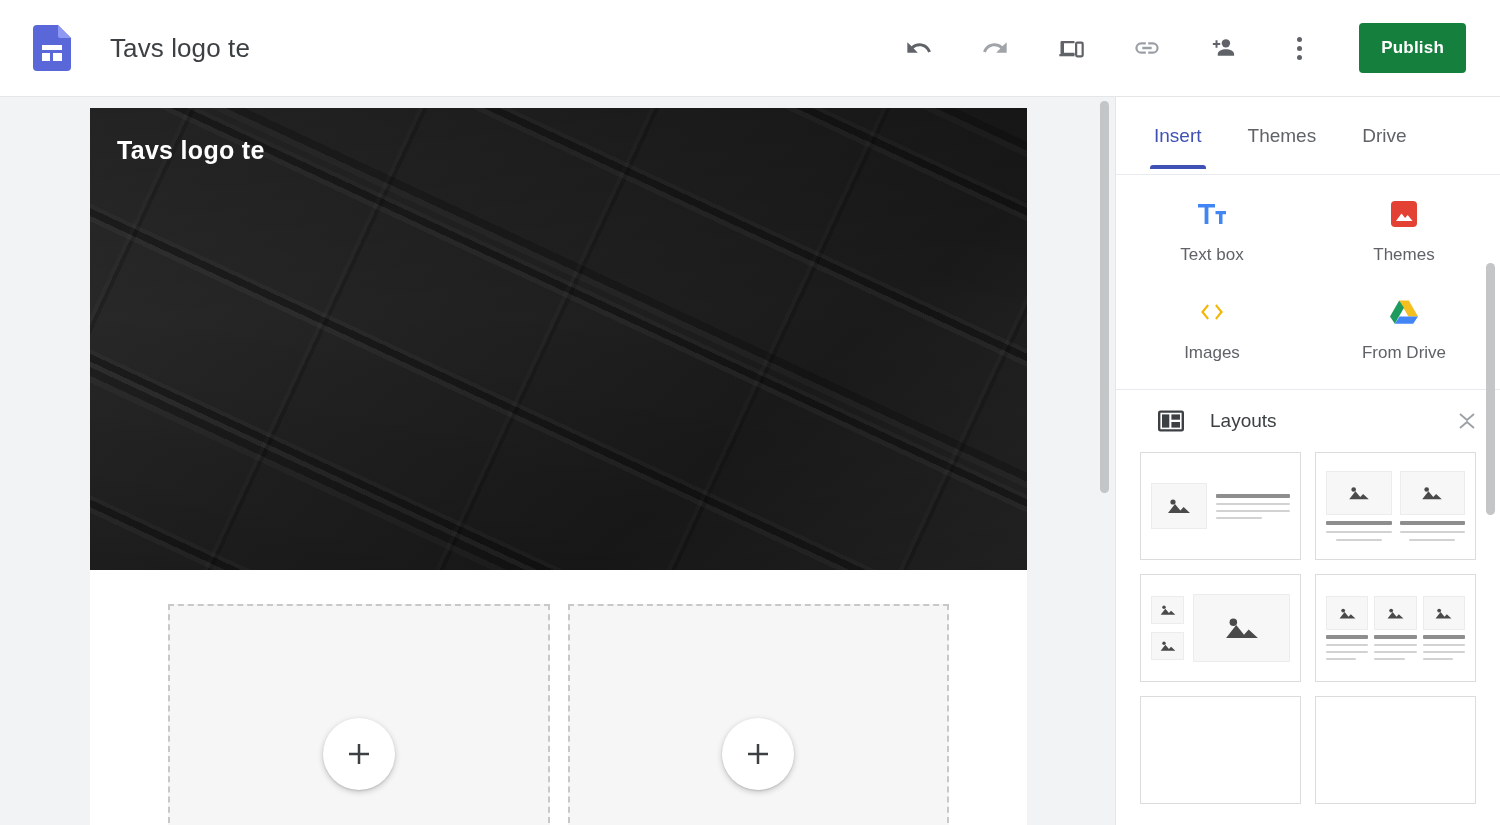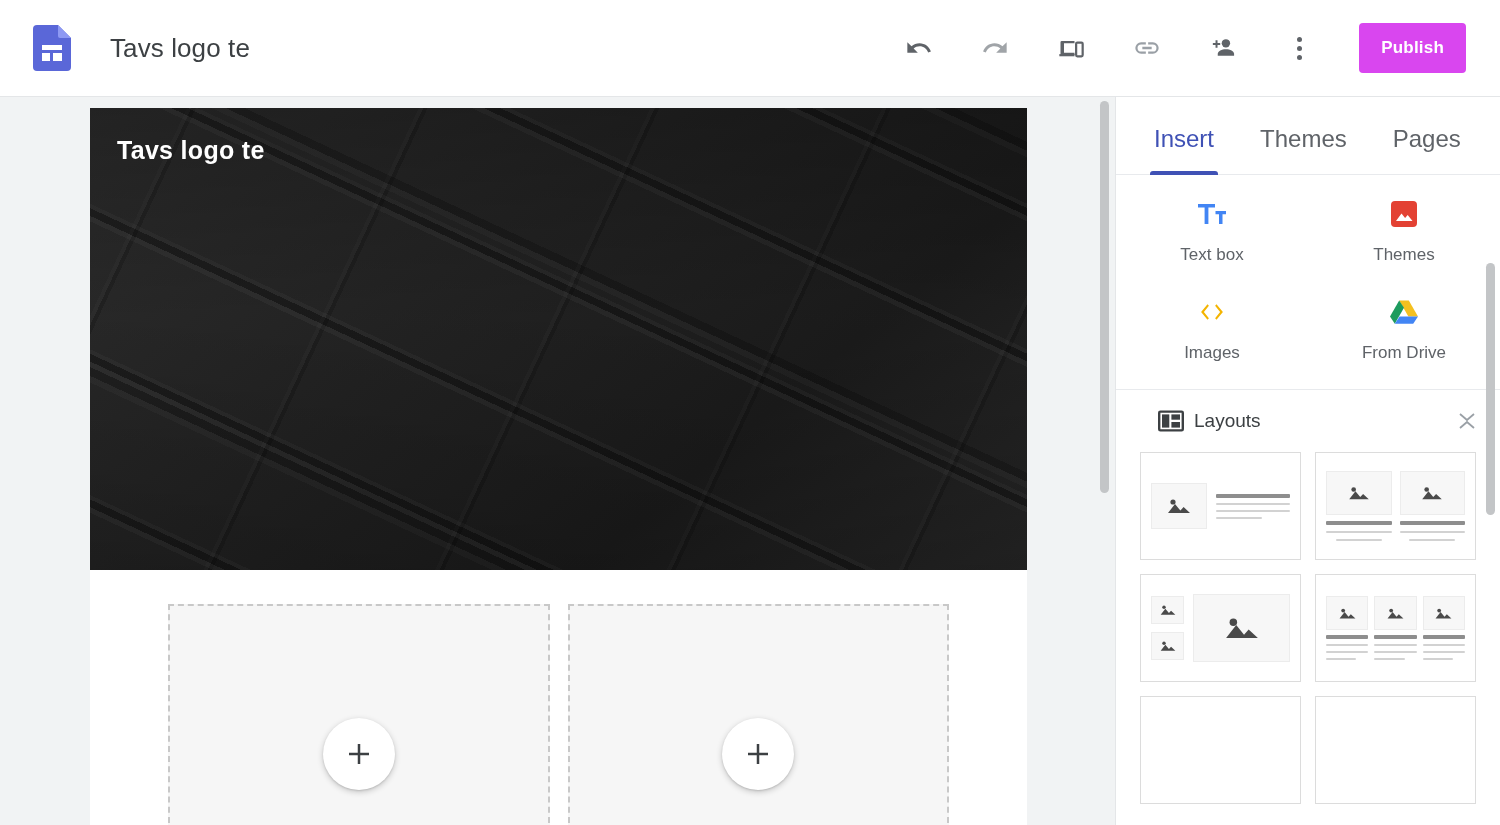--- a/index.html
+++ b/index.html
@@ -35,21 +35,21 @@
   .header-spacer { flex: 1; }
   .tool-icons { display: flex; align-items: center; }
   .tool-btn {
     width: 48px; height: 48px;
     display: flex; align-items: center; justify-content: center;
     margin: 0 14px; border-radius: 50%;
     cursor: pointer; background: transparent; border: none;
   }
   .publish-btn {
     margin-left: 22px; margin-right: 34px;
-    background: #d946ef;
+    background: #15803d;
     color: #ffffff;
     font-size: 17px; font-weight: bold;
     border: none; border-radius: 4px;
     padding: 0 22px; height: 50px;
     cursor: pointer; letter-spacing: 0.2px;
   }
   .dots { display: flex; flex-direction: column; align-items: center; justify-content: center; gap: 4px; }
   .dots span { width: 5px; height: 5px; border-radius: 50%; background: #5f6368; display: block; }
 
   
@@ -148,21 +148,21 @@
     background: #ffffff;
     border-left: 1px solid #e4e6e8;
     overflow: hidden;
   }
   .panel-tabs {
     height: 78px; display: flex; align-items: flex-start;
     padding: 28px 0 0 38px; gap: 46px;
     border-bottom: 1px solid #e8eaed; position: relative;
   }
   .tab {
-    font-size: 24px; color: #5f6368; cursor: pointer;
+    font-size: 19px; color: #5f6368; cursor: pointer;
     padding-bottom: 22px; position: relative;
   }
   .tab.active { color: #3f51b5; }
   .tab.active::after {
     content: ""; position: absolute;
     left: -4px; right: -4px; bottom: 0; height: 4px;
     background: #3f51b5; border-radius: 3px 3px 0 0;
   }
   .insert-grid {
     padding: 22px 0 26px 0;
@@ -177,21 +177,21 @@
   }
   .insert-label { font-size: 17px; color: #5f6368; }
   .ico { width: 34px; height: 34px; display: flex; align-items: center; justify-content: center; }
   .panel-scrollbar {
     position: absolute; top: 88px; right: 5px;
     width: 9px; height: 252px;
     background: #c3c5c7; border-radius: 5px; cursor: pointer;
   }
   .layouts-header {
     height: 62px; display: flex; align-items: center;
-    padding: 0 20px 0 38px; gap: 6px;
+    padding: 0 20px 0 38px; gap: 22px;
   }
   .layouts-title { font-size: 19px; color: #3c4043; flex: 1; }
   .collapse-btn { width: 26px; height: 26px; cursor: pointer; display: flex; align-items: center; justify-content: center; }
   .layout-grid {
     padding: 0 24px; display: grid;
     grid-template-columns: 1fr 1fr; gap: 14px;
   }
   .layout-card {
     height: 108px; border: 1px solid #dcdcdc;
     background: #ffffff; cursor: pointer;
@@ -307,21 +307,21 @@
     </div>
 
     <div class="canvas-scrollbar"></div>
   </div>
 
   <div class="panel">
 
     <div class="panel-tabs">
       <div class="tab active">Insert</div>
       <div class="tab">Themes</div>
-      <div class="tab">Pages</div>
+      <div class="tab">Drive</div>
     </div>
 
     <div class="insert-grid">
 
       <div class="insert-item">
         <span class="ico">
           <svg width="30" height="26" viewBox="0 0 30 26">
             <path d="M1 3h17v3.6h-6.6V23H7.6V6.6H1z" fill="#4285f4"></path>
             <path d="M18.5 10h10.5v3.2h-3.5V23h-3.5v-9.8h-3.5z" fill="#4285f4"></path>
           </svg>

